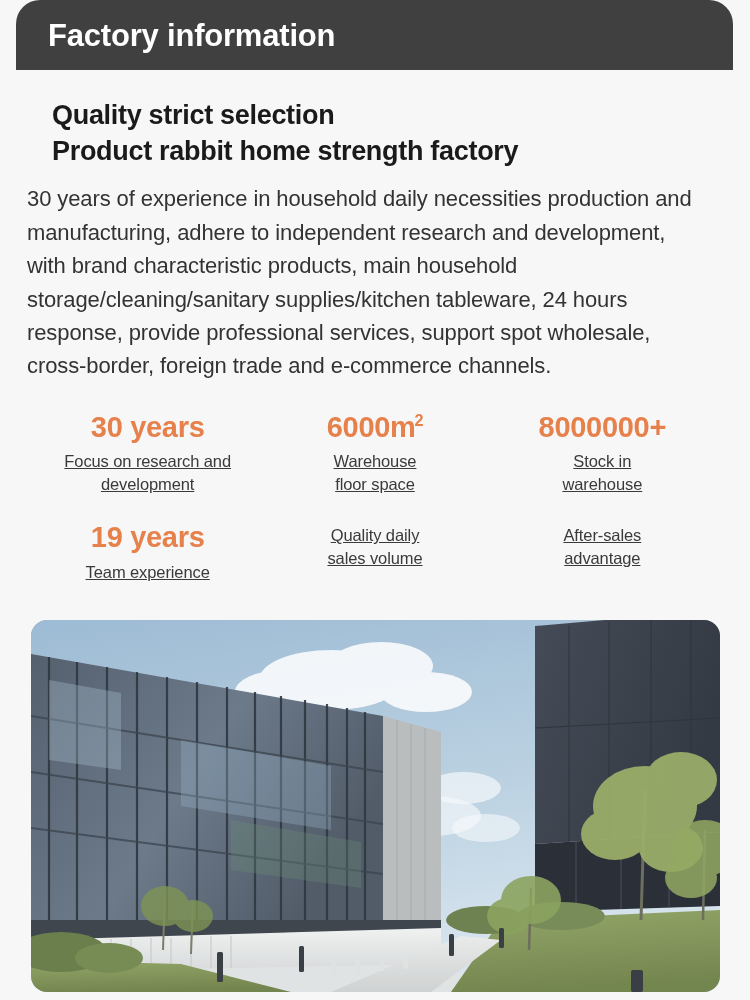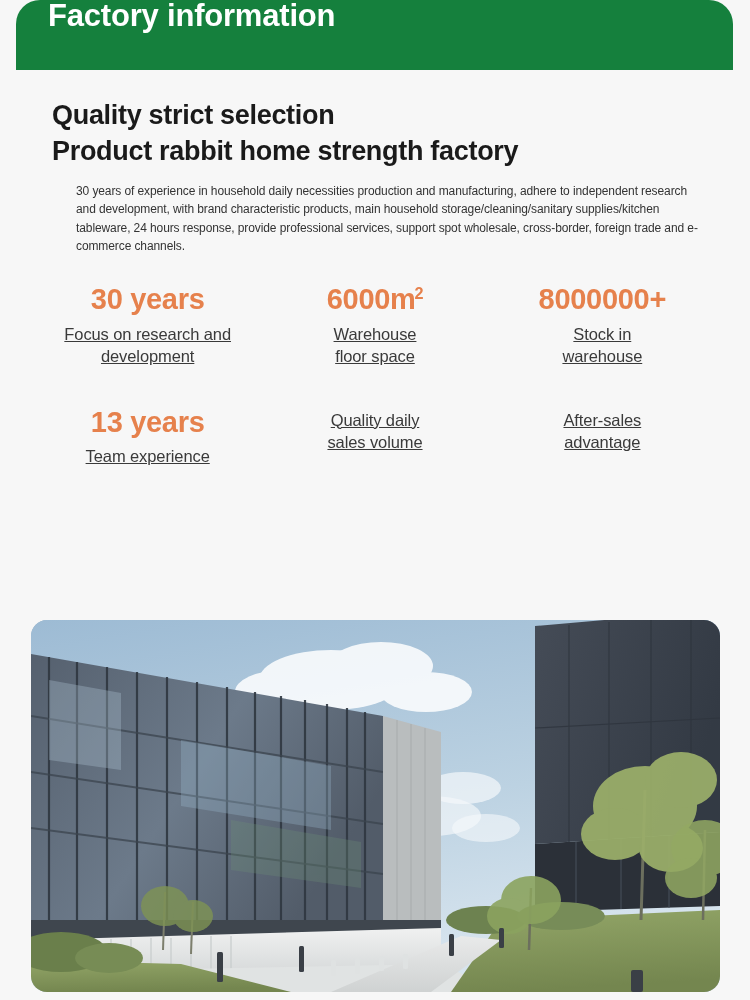--- a/index.html
+++ b/index.html
@@ -17,24 +17,24 @@
     position: relative;
   }
 
   
   .header-bar {
     position: absolute;
     left: 16px;
     top: 0;
     width: 717px;
     height: 70px;
-    background: #15803d;
+    background: #404040;
     border-radius: 24px 24px 0 0;
     display: flex;
-    align-items: flex-start;
+    align-items: center;
   }
   .header-title {
     color: #ffffff;
     font-size: 31px;
     font-weight: bold;
     letter-spacing: -0.2px;
     padding-left: 32px;
     line-height: 1;
   }
 
@@ -51,34 +51,34 @@
   }
   .heading-line {
     font-size: 27px;
     font-weight: bold;
     color: #1a1a1a;
     line-height: 1.32;
     letter-spacing: -0.3px;
   }
 
   .body-paragraph {
-    padding: 13px 52px 0 76px;
-    font-size: 12px;
+    padding: 13px 52px 0 27px;
+    font-size: 22px;
     line-height: 1.52;
     color: #333333;
     letter-spacing: -0.1px;
   }
 
   
   .stats-grid {
     margin-top: 26px;
     padding: 0 34px;
     display: grid;
     grid-template-columns: repeat(3, 1fr);
-    row-gap: 36px;
+    row-gap: 24px;
   }
   .stat-cell {
     text-align: center;
     padding: 0 6px;
   }
   .stat-value {
     color: #e6814c;
     font-size: 29px;
     font-weight: bold;
     line-height: 1.26;
@@ -149,21 +149,21 @@
 
     <div class="stat-cell">
       <div class="stat-value"><span>8000000+</span></div>
       <div class="stat-label">
         <span>Stock in</span><br>
         <span>warehouse</span>
       </div>
     </div>
 
     <div class="stat-cell">
-      <div class="stat-value"><span>13 years</span></div>
+      <div class="stat-value"><span>19 years</span></div>
       <div class="stat-label">
         <span>Team experience</span>
       </div>
     </div>
 
     <div class="stat-cell">
       <div class="stat-label">
         <span>Quality daily</span><br>
         <span>sales volume</span>
       </div>

